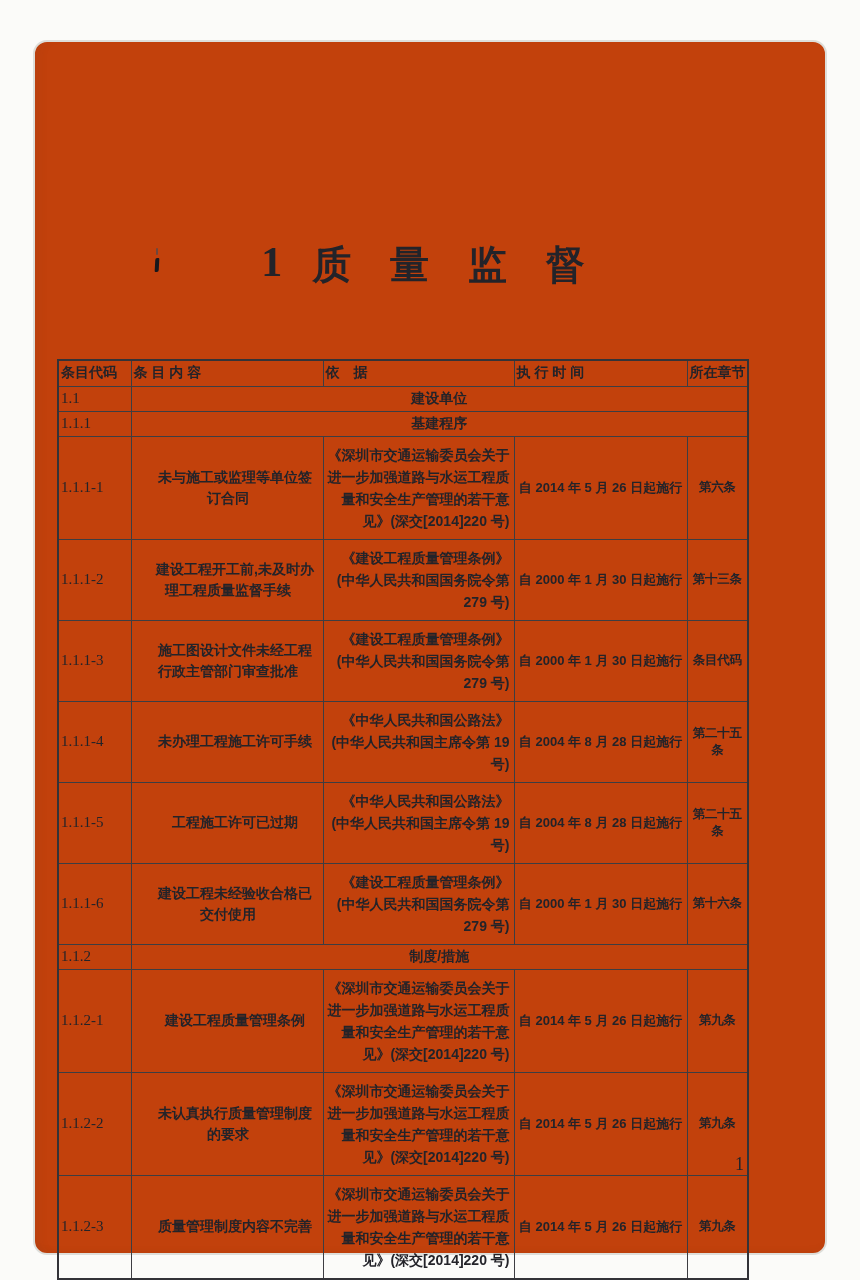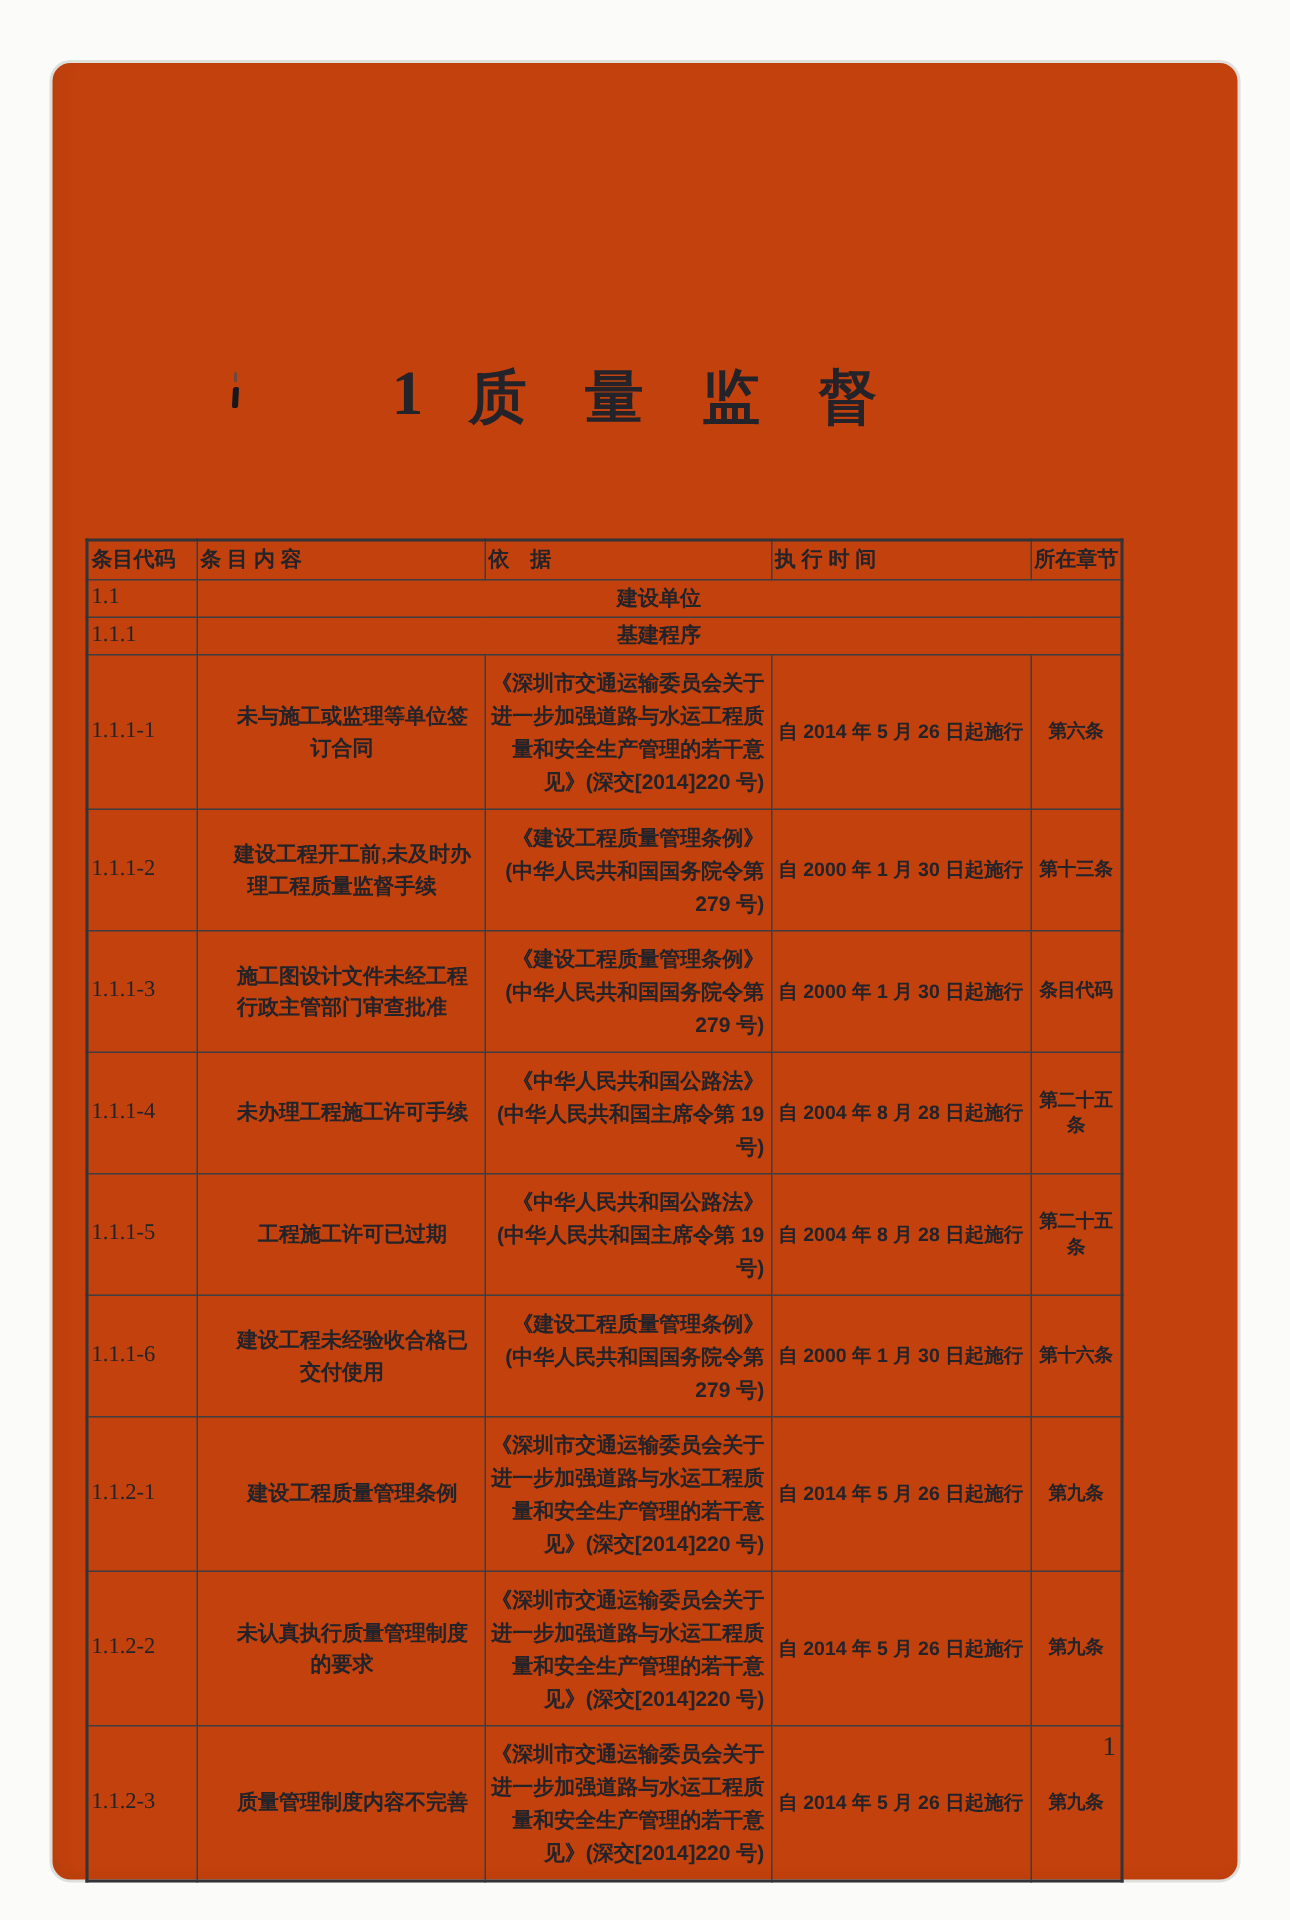--- a/index.html
+++ b/index.html
@@ -226,20 +226,24 @@
             <td class="chapter cn">第二十五条</td>
           </tr>
           <tr>
             <td class="code">1.1.1-6</td>
             <td class="content cn">建设工程未经验收合格已交付使用</td>
             <td class="basis cn">《建设工程质量管理条例》(中华人民共和国国务院令第 279 号)</td>
             <td class="time cn">自 2000 年 1 月 30 日起施行</td>
             <td class="chapter cn">第十六条</td>
           </tr>
           <tr>
+            <td class="code">1.1.2</td>
+            <td class="section-label cn" colspan="4">制度/措施</td>
+          </tr>
+          <tr>
             <td class="code">1.1.2-1</td>
             <td class="content cn">建设工程质量管理条例</td>
             <td class="basis cn">《深圳市交通运输委员会关于进一步加强道路与水运工程质量和安全生产管理的若干意见》(深交[2014]220 号)</td>
             <td class="time cn">自 2014 年 5 月 26 日起施行</td>
             <td class="chapter cn">第九条</td>
           </tr>
           <tr>
             <td class="code">1.1.2-2</td>
             <td class="content cn">未认真执行质量管理制度的要求</td>
             <td class="basis cn">《深圳市交通运输委员会关于进一步加强道路与水运工程质量和安全生产管理的若干意见》(深交[2014]220 号)</td>

